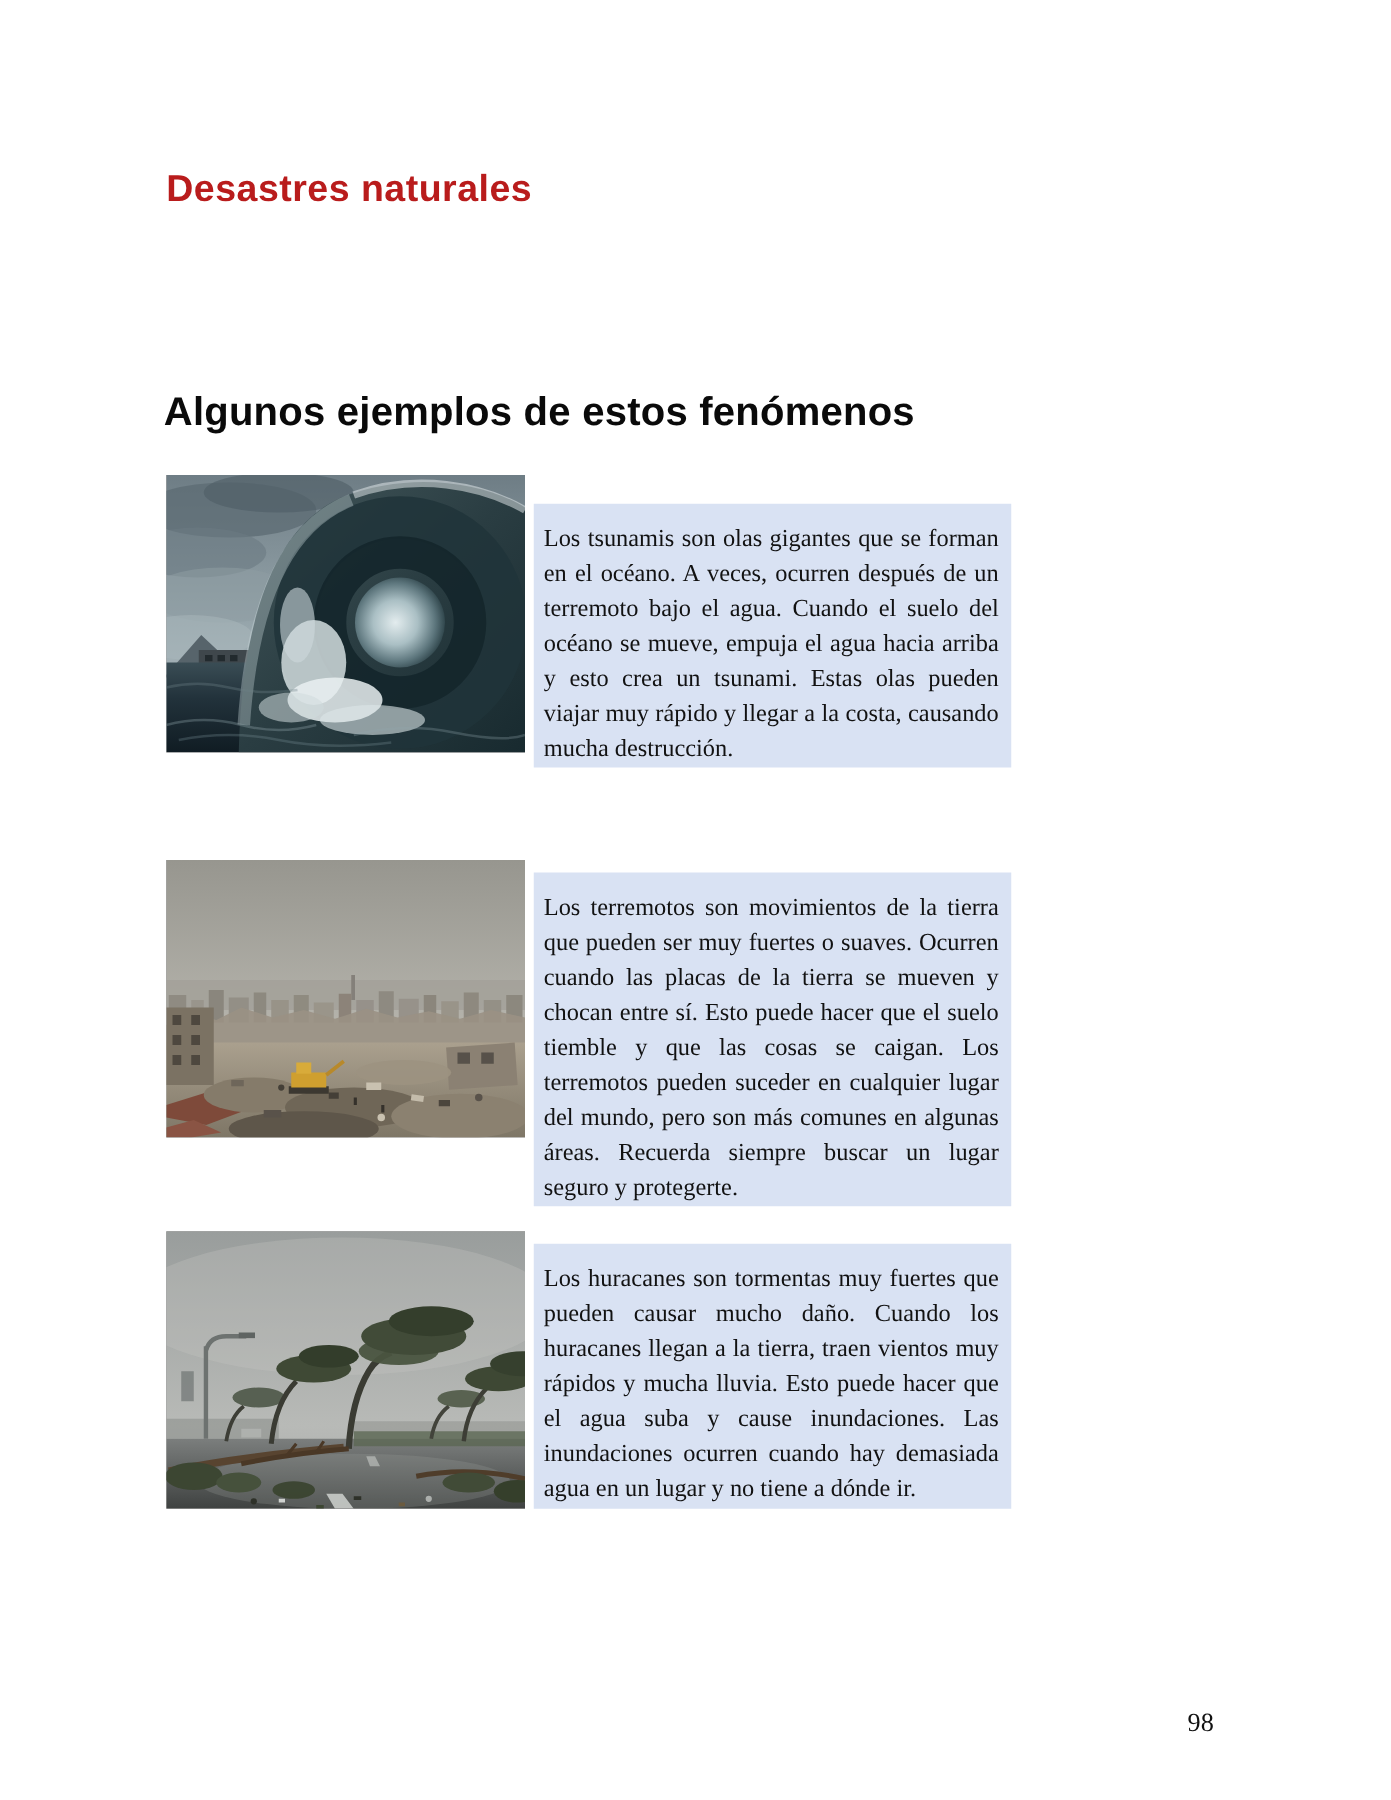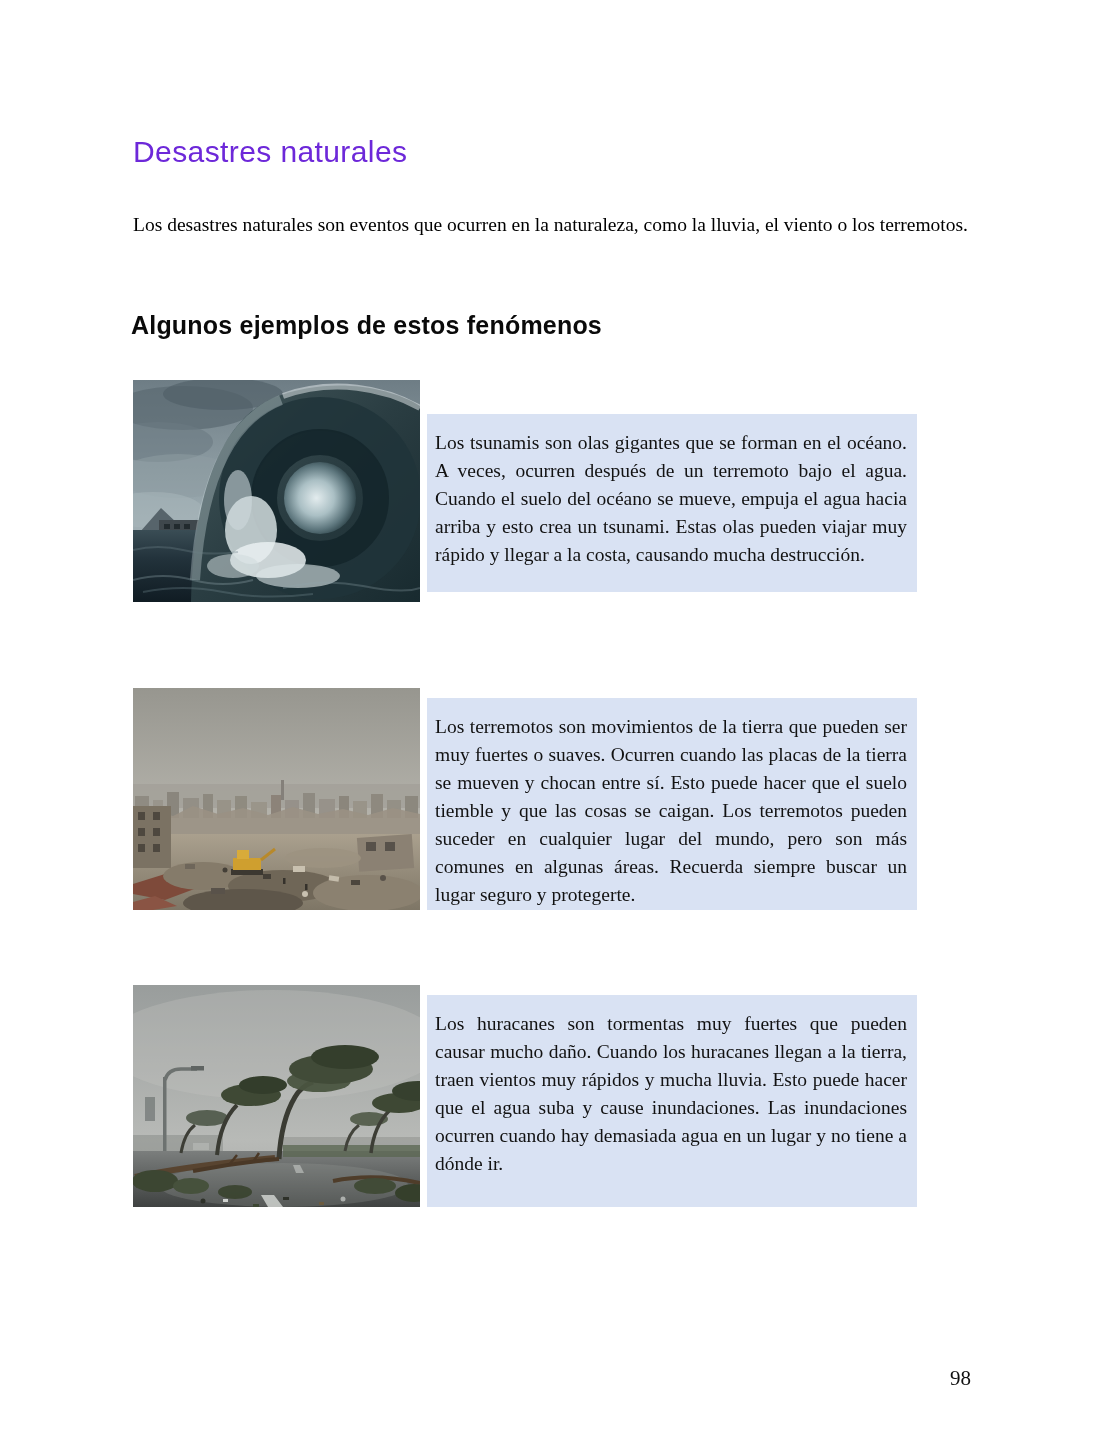--- a/index.html
+++ b/index.html
@@ -10,51 +10,51 @@
     height: 1440px;
     background: #ffffff;
     font-family: "Liberation Serif", serif;
     overflow: hidden;
   }
   .title {
     position: absolute;
     left: 133px;
     top: 135px;
     font-family: "Liberation Sans", sans-serif;
-    font-weight: normal;
+    font-weight: bold;
     font-size: 30px;
     letter-spacing: 0.4px;
-    color: #6d28d9;
+    color: #b91c1c;
     text-align: right;
   }
   .intro {
     position: absolute;
     left: 133px;
     top: 210px;
     width: 838px;
     font-size: 19.5px;
     line-height: 29px;
     color: #000000;
   }
   .subheading {
     position: absolute;
     left: 131px;
     top: 311px;
     font-family: "Liberation Sans", sans-serif;
     font-weight: bold;
-    font-size: 25px;
+    font-size: 32px;
     letter-spacing: 0.2px;
     color: #0a0a0a;
   }
   .row {
     position: absolute;
     left: 133px;
     display: flex;
-    align-items: center;
-    width: 784px;
+    align-items: flex-start;
+    width: 676px;
   }
   .row-1 { top: 380px; }
   .row-2 { top: 688px; }
   .row-3 { top: 985px; }
   .photo {
     flex: none;
     width: 287px;
     height: 222px;
     overflow: hidden;
     background: #888;
@@ -83,21 +83,20 @@
     color: #111111;
   }
 </style>
 </head>
 <body>
 
 <div class="page">
 
   <h1 class="title">Desastres naturales</h1>
 
-  <p class="intro">Los desastres naturales son eventos que ocurren en la naturaleza, como la lluvia, el viento o los terremotos.</p>
 
   <h2 class="subheading">Algunos ejemplos de estos fenómenos</h2>
 
   <div class="row row-1">
     <div class="photo">
       <svg width="287" height="222" viewBox="0 0 287 222" xmlns="http://www.w3.org/2000/svg">
         <defs>
           <linearGradient id="t-sky" x1="0" y1="0" x2="0" y2="1">
             <stop offset="0" stop-color="#6e7d85"></stop>
               <stop offset="0.55" stop-color="#97a6ac"></stop>

